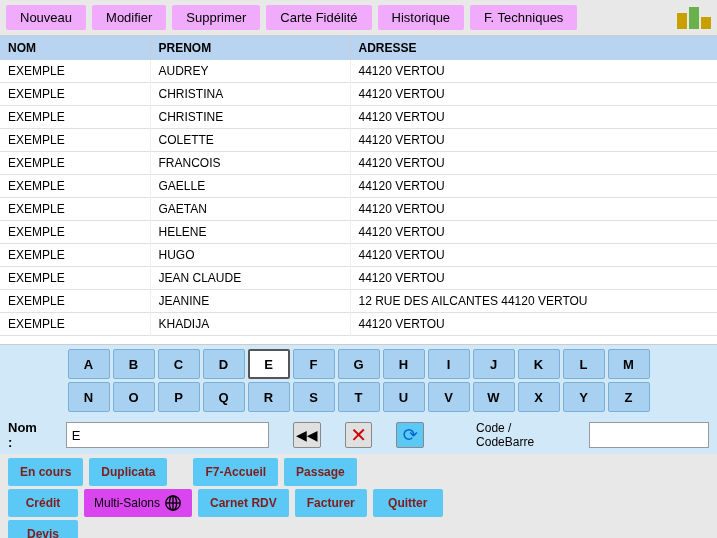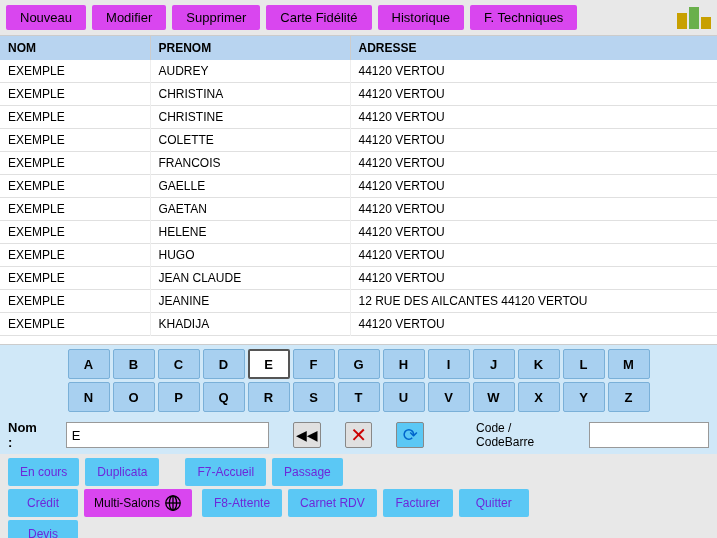--- a/index.html
+++ b/index.html
@@ -13,21 +13,21 @@
     }
     .top-toolbar {
       display: flex;
       align-items: center;
       background: #e8e8e8;
       padding: 5px 6px;
       gap: 6px;
       border-bottom: 1px solid #ccc;
     }
     .toolbar-btn {
-      background: #d946ef;
+      background: #f0abfc;
       border: none;
       padding: 5px 14px;
       font-size: 13px;
       cursor: pointer;
       border-radius: 2px;
       color: #000;
       font-weight: normal;
     }
     .chart-icon {
       margin-left: auto;
@@ -158,23 +158,24 @@
       gap: 6px;
       align-items: center;
     }
     .action-btn {
       background: #5bc8f5;
       border: none;
       padding: 5px 12px;
       font-size: 12px;
       cursor: pointer;
       border-radius: 2px;
-      color: #6d28d9;
+      color: #7f1d1d;
       min-width: 70px;
       height: 28px;
+      font-weight: bold;
     }
     .multi-salon-btn {
       background: #d946ef;
       border: none;
       padding: 5px 10px;
       font-size: 12px;
       cursor: pointer;
       border-radius: 2px;
       display: flex;
       align-items: center;
@@ -342,21 +343,20 @@
     <button class="action-btn">Crédit</button>
     <div class="multi-salon-btn">
       <span>Multi-Salons</span>
       <svg class="globe-icon" viewBox="0 0 20 20" fill="none" stroke="#000" stroke-width="1.5">
         <circle cx="10" cy="10" r="8"></circle>
         <ellipse cx="10" cy="10" rx="4" ry="8"></ellipse>
         <line x1="2" y1="10" x2="18" y2="10"></line>
         <line x1="10" y1="2" x2="10" y2="18"></line>
       </svg>
     </div>
-    <button class="action-btn" style="margin-left:4px;">F8-Attente</button>
     <button class="action-btn">Carnet RDV</button>
     <button class="action-btn">Facturer</button>
     <button class="action-btn">Quitter</button>
   </div>
   <div class="bottom-row">
     <button class="action-btn">Devis</button>
   </div>
 </div>
 
 <div class="status-bar">

